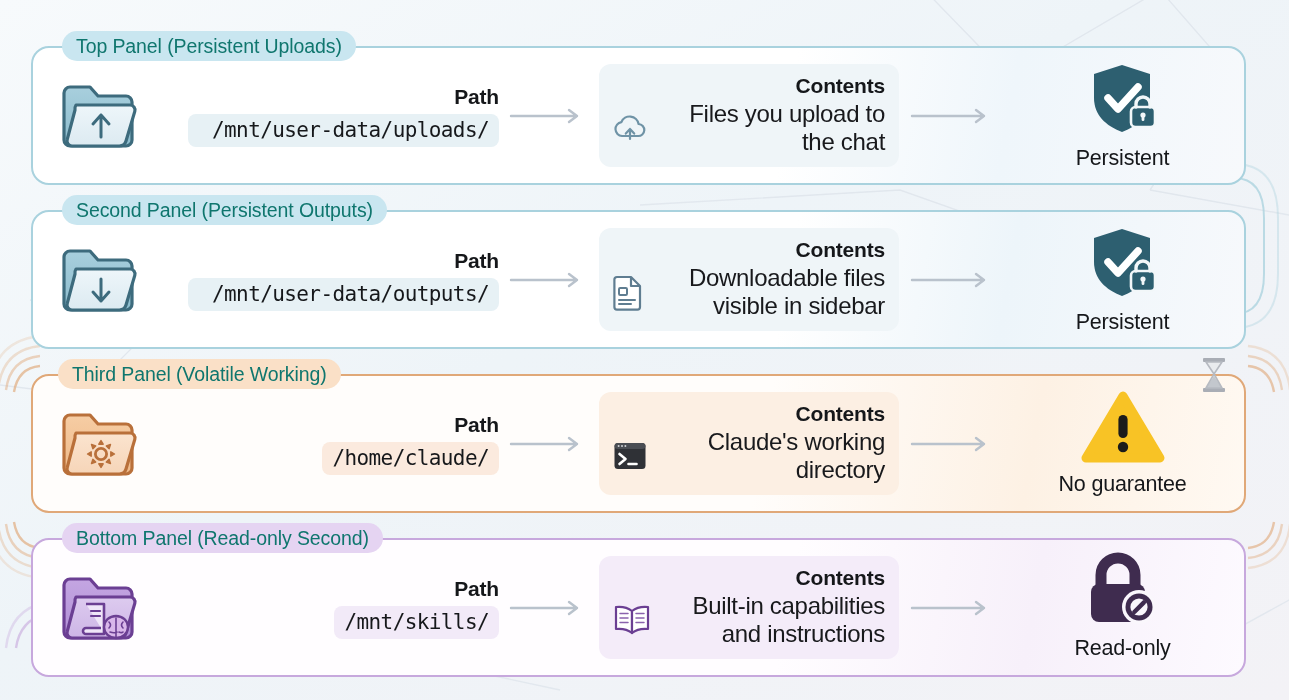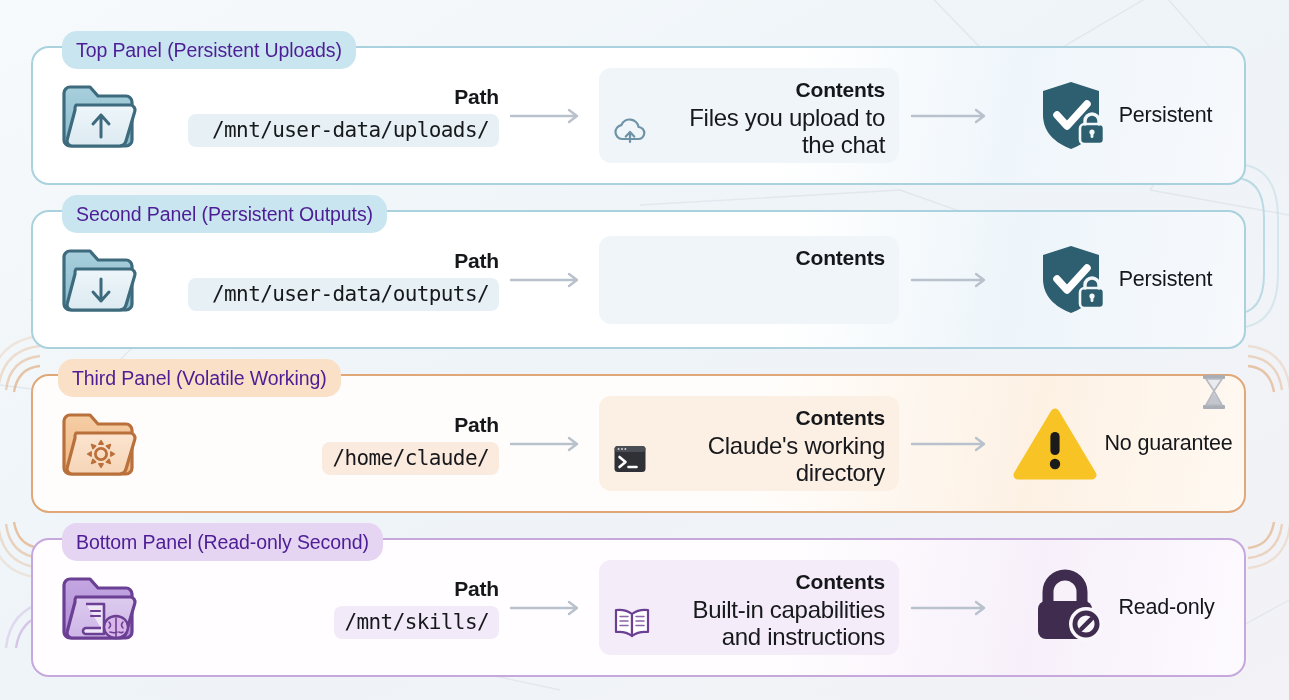--- a/index.html
+++ b/index.html
@@ -49,27 +49,27 @@
   .panel.p4 { left: 31px;  top: 538px; width: 1215px; height: 139px;
               border-color: #c7a8dd;
               background: linear-gradient(100deg,#fffdff 62%, #f7f0fa 82%, #fdfaff 100%); }
 
   
   .echo { position: absolute; pointer-events: none; }
 
   
   .legend {
     position: absolute;
-    height: 38px;
+    height: 30px;
     padding: 0 14px;
     display: flex;
     align-items: center;
     border-radius: 15px;
     font-size: 19.5px;
-    color: #4c1d95;
+    color: #0f766e;
     white-space: nowrap;
     z-index: 6;
     letter-spacing: -0.1px;
   }
   .legend.l1 { left: 62px;  top: 31px;  background: #c9e6f0; }
   .legend.l2 { left: 62px;  top: 195px; background: #c9e6f0; }
   .legend.l3 { left: 58px;  top: 359px; background: #fae0c7; }
   .legend.l4 { left: 62px;  top: 523px; background: #e5d4f2; }
 
   
@@ -106,21 +106,21 @@
   .p4 .path-chip { background: #f2eaf8; }
 
   
   .arrow { flex: 0 0 100px; display: flex; justify-content: center; align-items: center; }
   .arrow.a2 { flex: 0 0 108px; }
 
   
   .contents-card {
     flex: 0 0 300px;
     border-radius: 12px;
-    padding: 10px 14px 5px;
+    padding: 10px 14px 12px;
     min-height: 88px;
   }
   .p1 .contents-card, .p2 .contents-card { background: #eff5f8; }
   .p3 .contents-card { background: #fcefe3; }
   .p4 .contents-card { background: #f4ecf9; }
 
   .contents-head {
     font-size: 21px;
     font-weight: bold;
     color: #15171a;
@@ -132,21 +132,21 @@
     font-size: 24px;
     color: #18191c;
     line-height: 1.14;
     letter-spacing: -0.3px;
   }
 
   
   .status {
     flex: 1 1 auto;
     display: flex;
-    flex-direction: row;
+    flex-direction: column;
     align-items: center;
     justify-content: center;
     position: relative;
     gap: 8px;
   }
   .status-label {
     font-size: 21.5px;
     color: #15171a;
     letter-spacing: -0.2px;
   }
@@ -308,20 +308,31 @@
       </div>
 
       <div class="arrow">
         <svg width="80" height="20" viewBox="0 0 80 20">
           <path d="M2 10h66M60 4l8 6-8 6" fill="none" stroke="#b9c2cc" stroke-width="2.4" stroke-linecap="round" stroke-linejoin="round"></path>
         </svg>
       </div>
 
       <div class="contents-card">
         <div class="contents-head">Contents</div>
+        <div class="contents-body">
+          <span>
+            <svg width="30" height="36" viewBox="0 0 30 36">
+              <path d="M4 3h14l9 9v21a2.6 2.6 0 0 1-2.6 2.6H4A2.6 2.6 0 0 1 1.4 33V5.6A2.6 2.6 0 0 1 4 3z" fill="#ffffff" stroke="#5f7d91" stroke-width="2.2" stroke-linejoin="round"></path>
+              <path d="M18 3v9h9" fill="none" stroke="#5f7d91" stroke-width="2.2" stroke-linejoin="round"></path>
+              <rect x="6" y="14" width="8" height="7" rx="1.2" fill="none" stroke="#5f7d91" stroke-width="2"></rect>
+              <path d="M6 26h16M6 30h12" fill="none" stroke="#5f7d91" stroke-width="2" stroke-linecap="round"></path>
+            </svg>
+          </span>
+          <span class="contents-text">Downloadable files visible in sidebar</span>
+        </div>
       </div>
 
       <div class="arrow a2">
         <svg width="86" height="20" viewBox="0 0 86 20">
           <path d="M2 10h72M66 4l8 6-8 6" fill="none" stroke="#b9c2cc" stroke-width="2.4" stroke-linecap="round" stroke-linejoin="round"></path>
         </svg>
       </div>
 
       <div class="status">
         <span>

